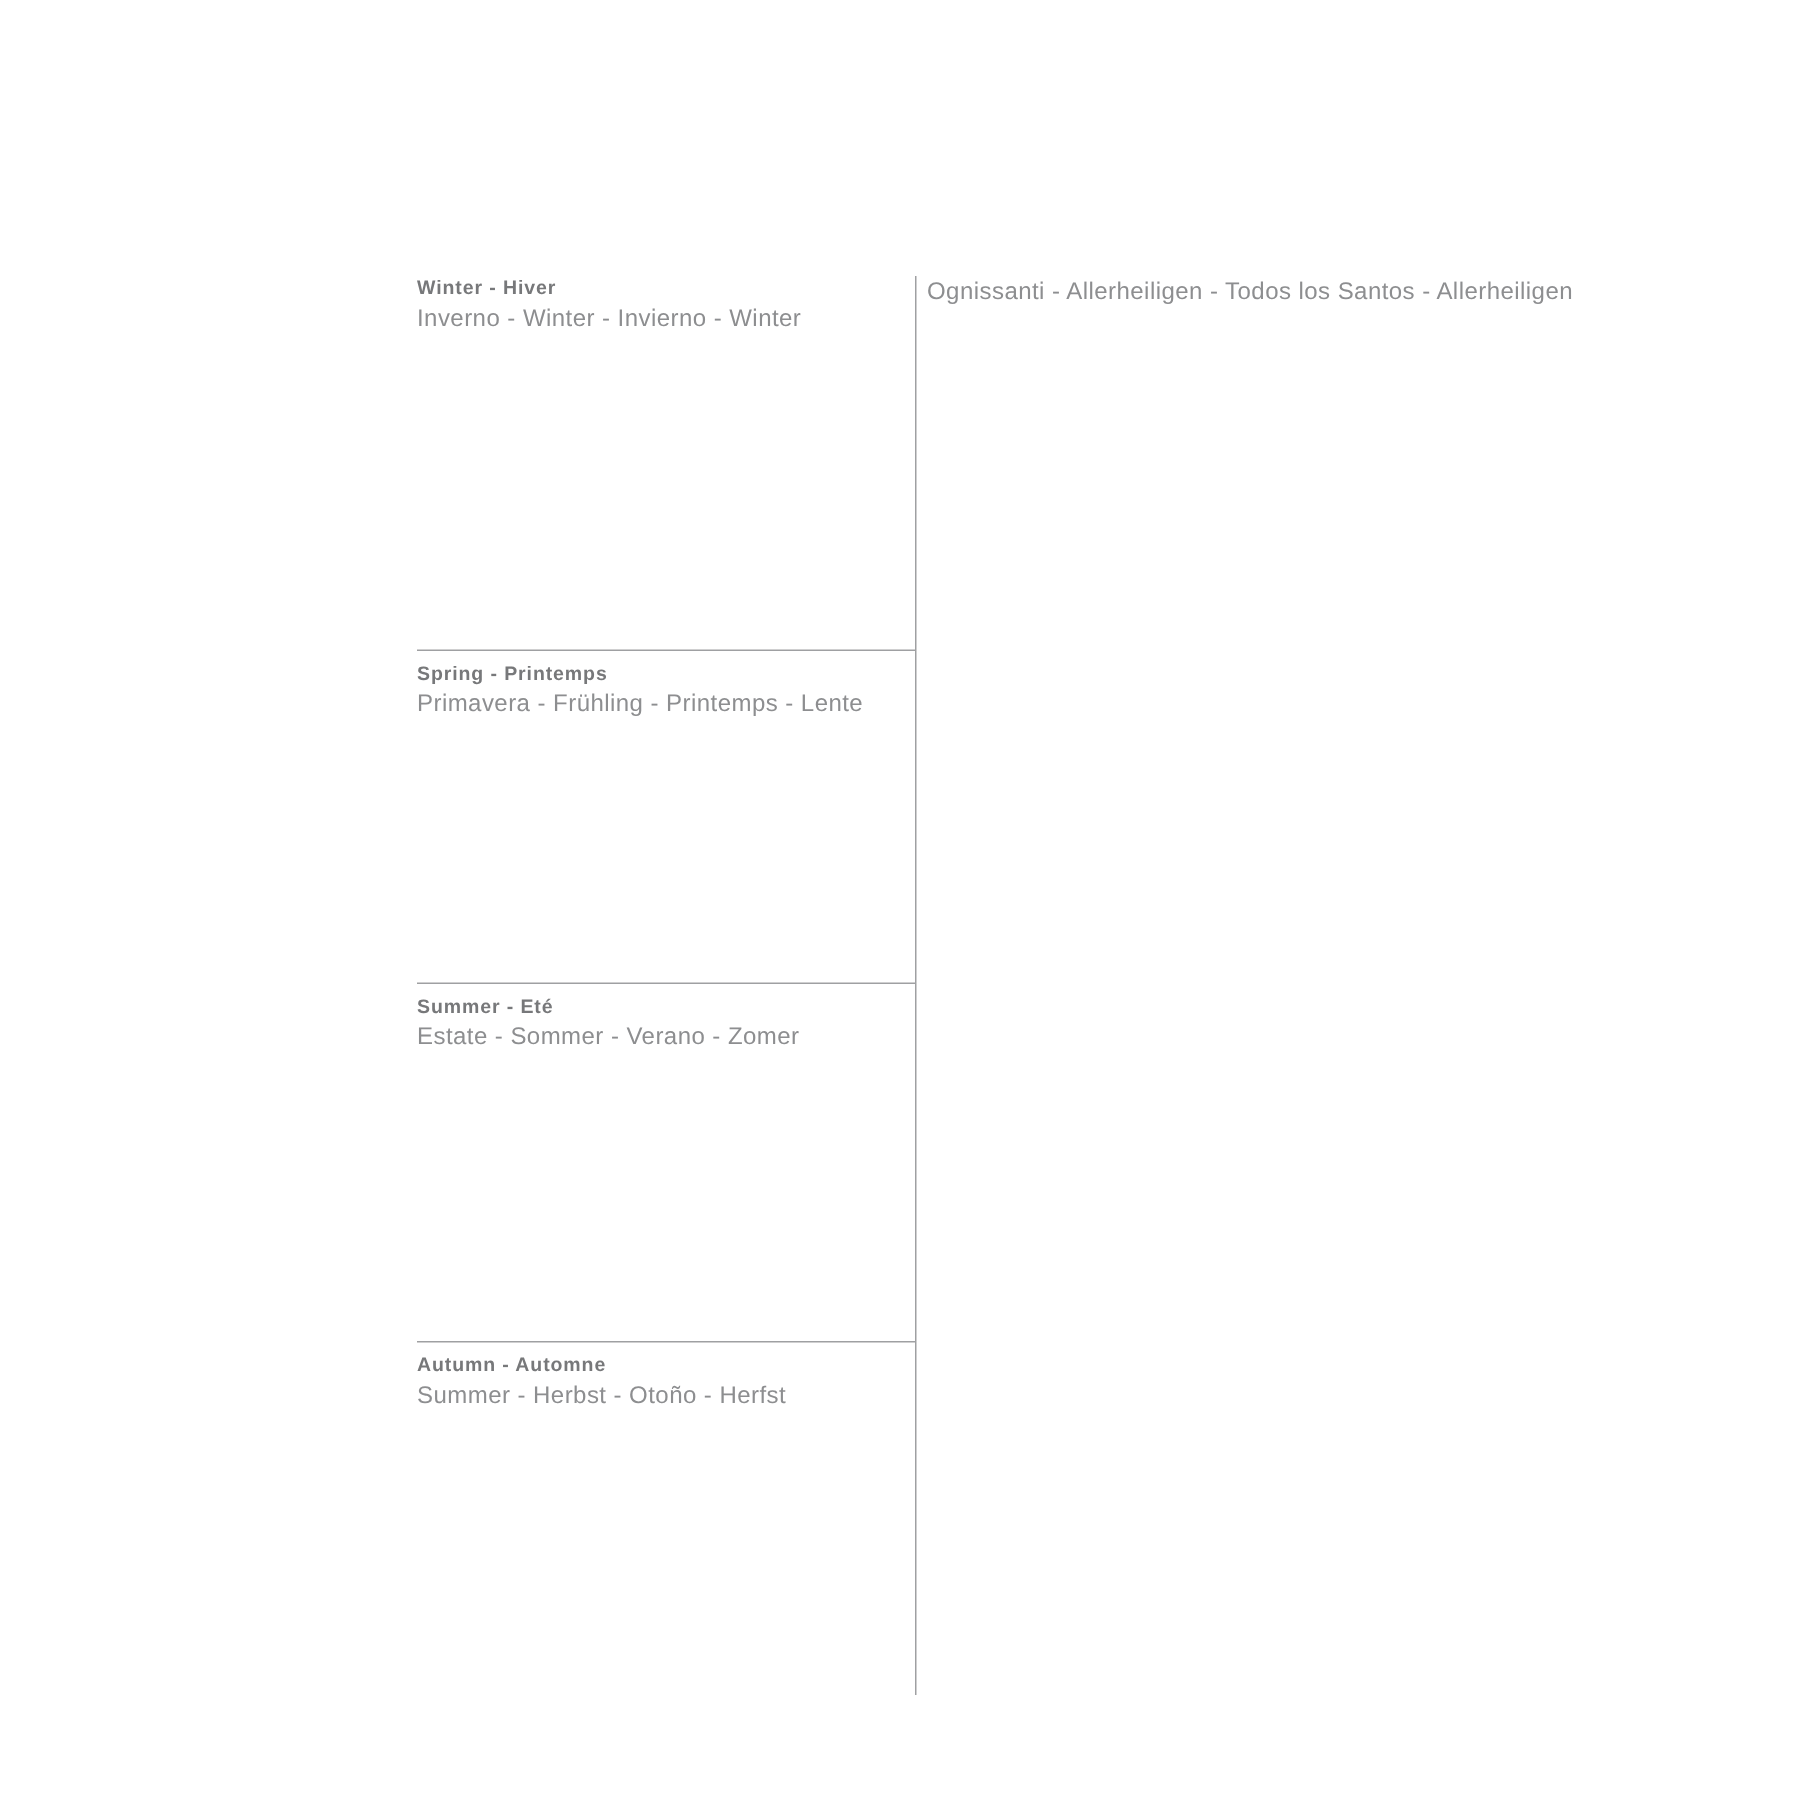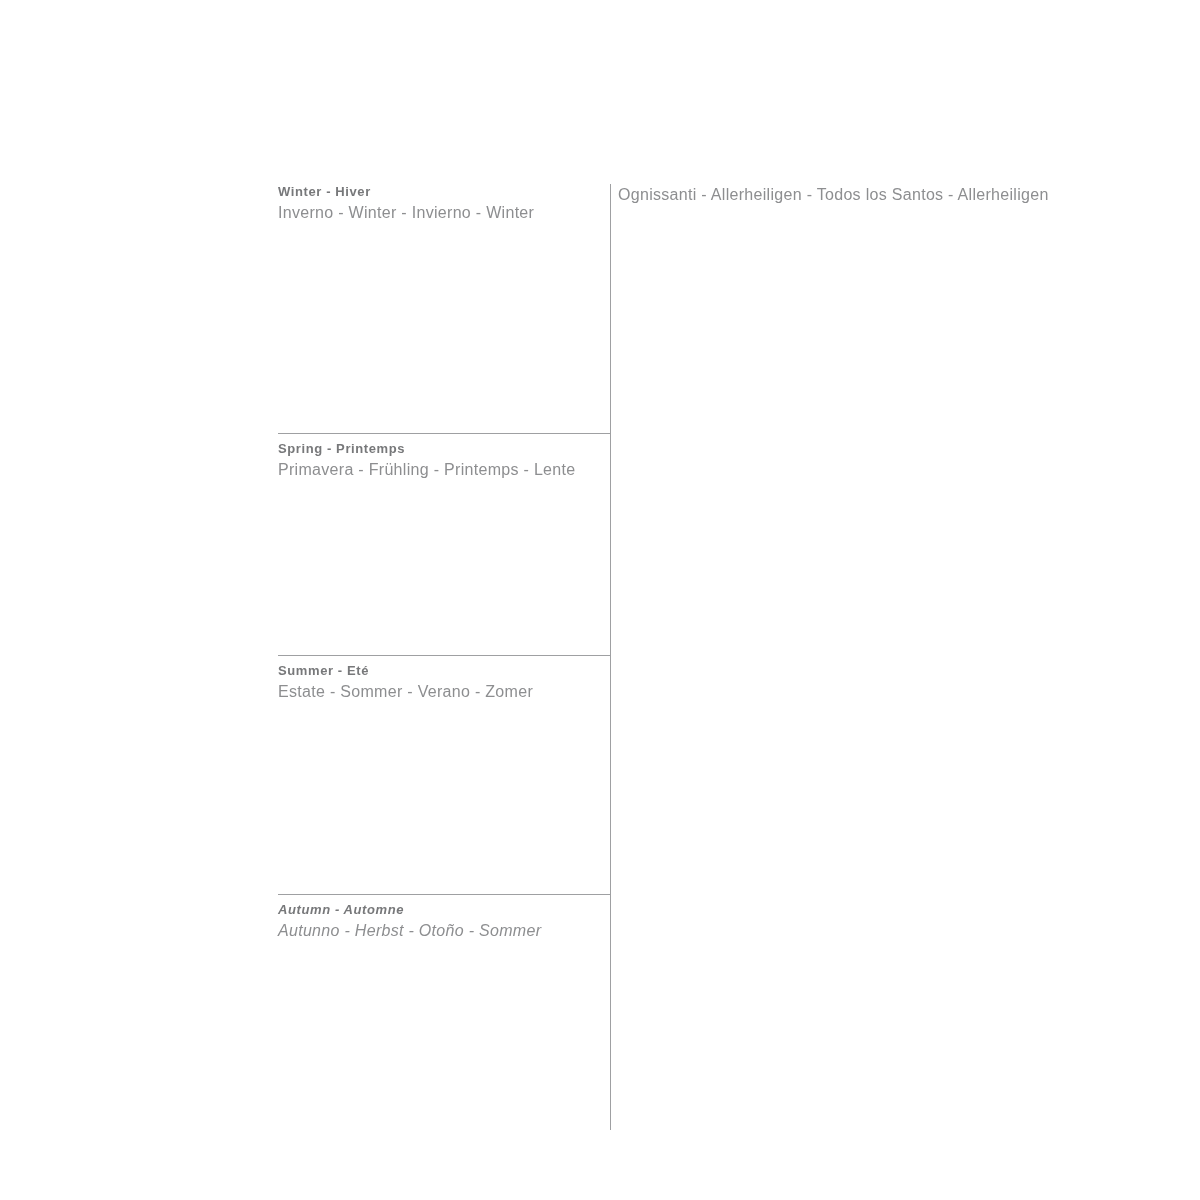--- a/index.html
+++ b/index.html
@@ -64,21 +64,21 @@
     position: absolute;
     left: 610px;
     top: 184px;
     width: 1px;
     height: 946px;
     background: var(--line-gray);
   }
   #sec-winter   { left: 278px; top: 183px; }
   #sec-spring   { left: 278px; top: 417px; margin-top: 16px; }
   #sec-summer   { left: 278px; top: 655px; }
-  #sec-autumn   { left: 278px; top: 894px; font-style: italic; }
+  #sec-autumn   { left: 278px; top: 894px; }
   #sec-allsaints{ left: 618px; top: 183px; width: 560px; }
 </style>
 </head>
 <body>
 
 <div class="page">
 
 
   <div class="v-divider"></div>
 
@@ -92,20 +92,20 @@
     <div class="sec-sub">Primavera - Frühling - Printemps - Lente</div>
   </div>
 
   <div class="section ruled" id="sec-summer">
     <div class="sec-heading">Summer - Eté</div>
     <div class="sec-sub">Estate - Sommer - Verano - Zomer</div>
   </div>
 
   <div class="section ruled" id="sec-autumn">
     <div class="sec-heading">Autumn - Automne</div>
-    <div class="sec-sub">Autunno - Herbst - Otoño - Sommer</div>
+    <div class="sec-sub">Summer - Herbst - Otoño - Herfst</div>
   </div>
 
   <div class="section" id="sec-allsaints">
     <div class="sec-sub">Ognissanti - Allerheiligen - Todos los Santos - Allerheiligen</div>
   </div>
 
 </div>
 
 </body></html>

